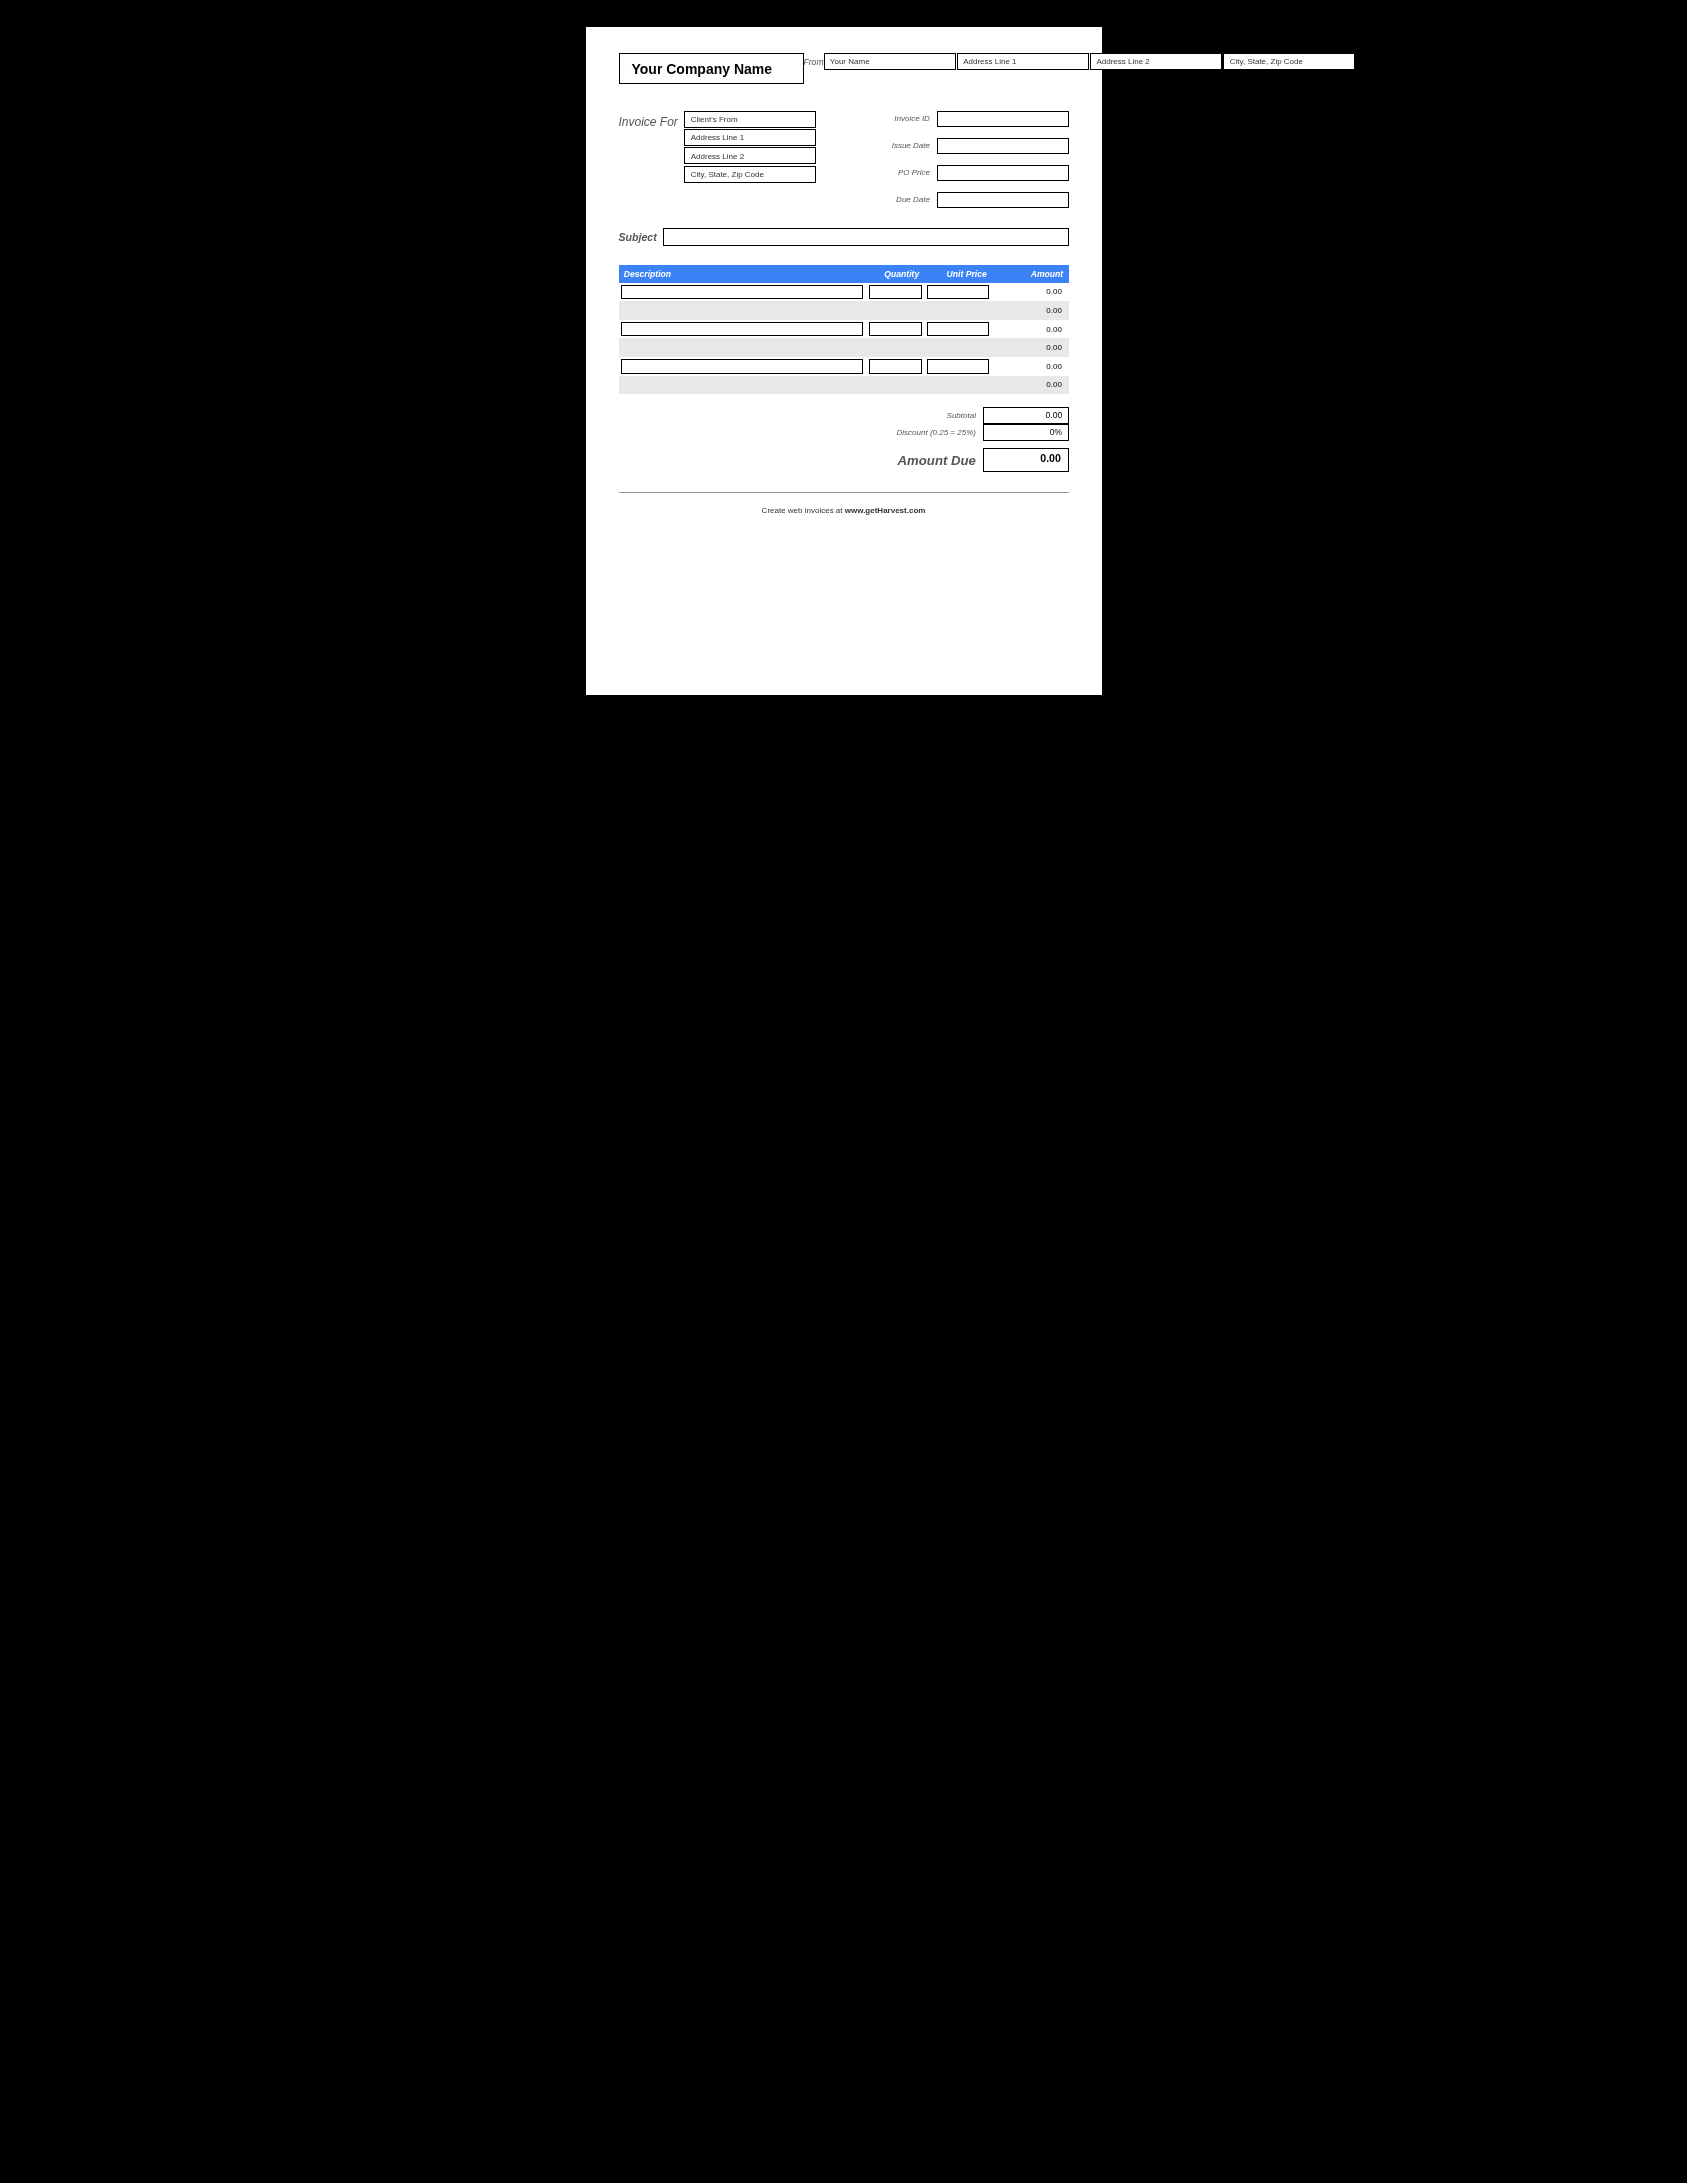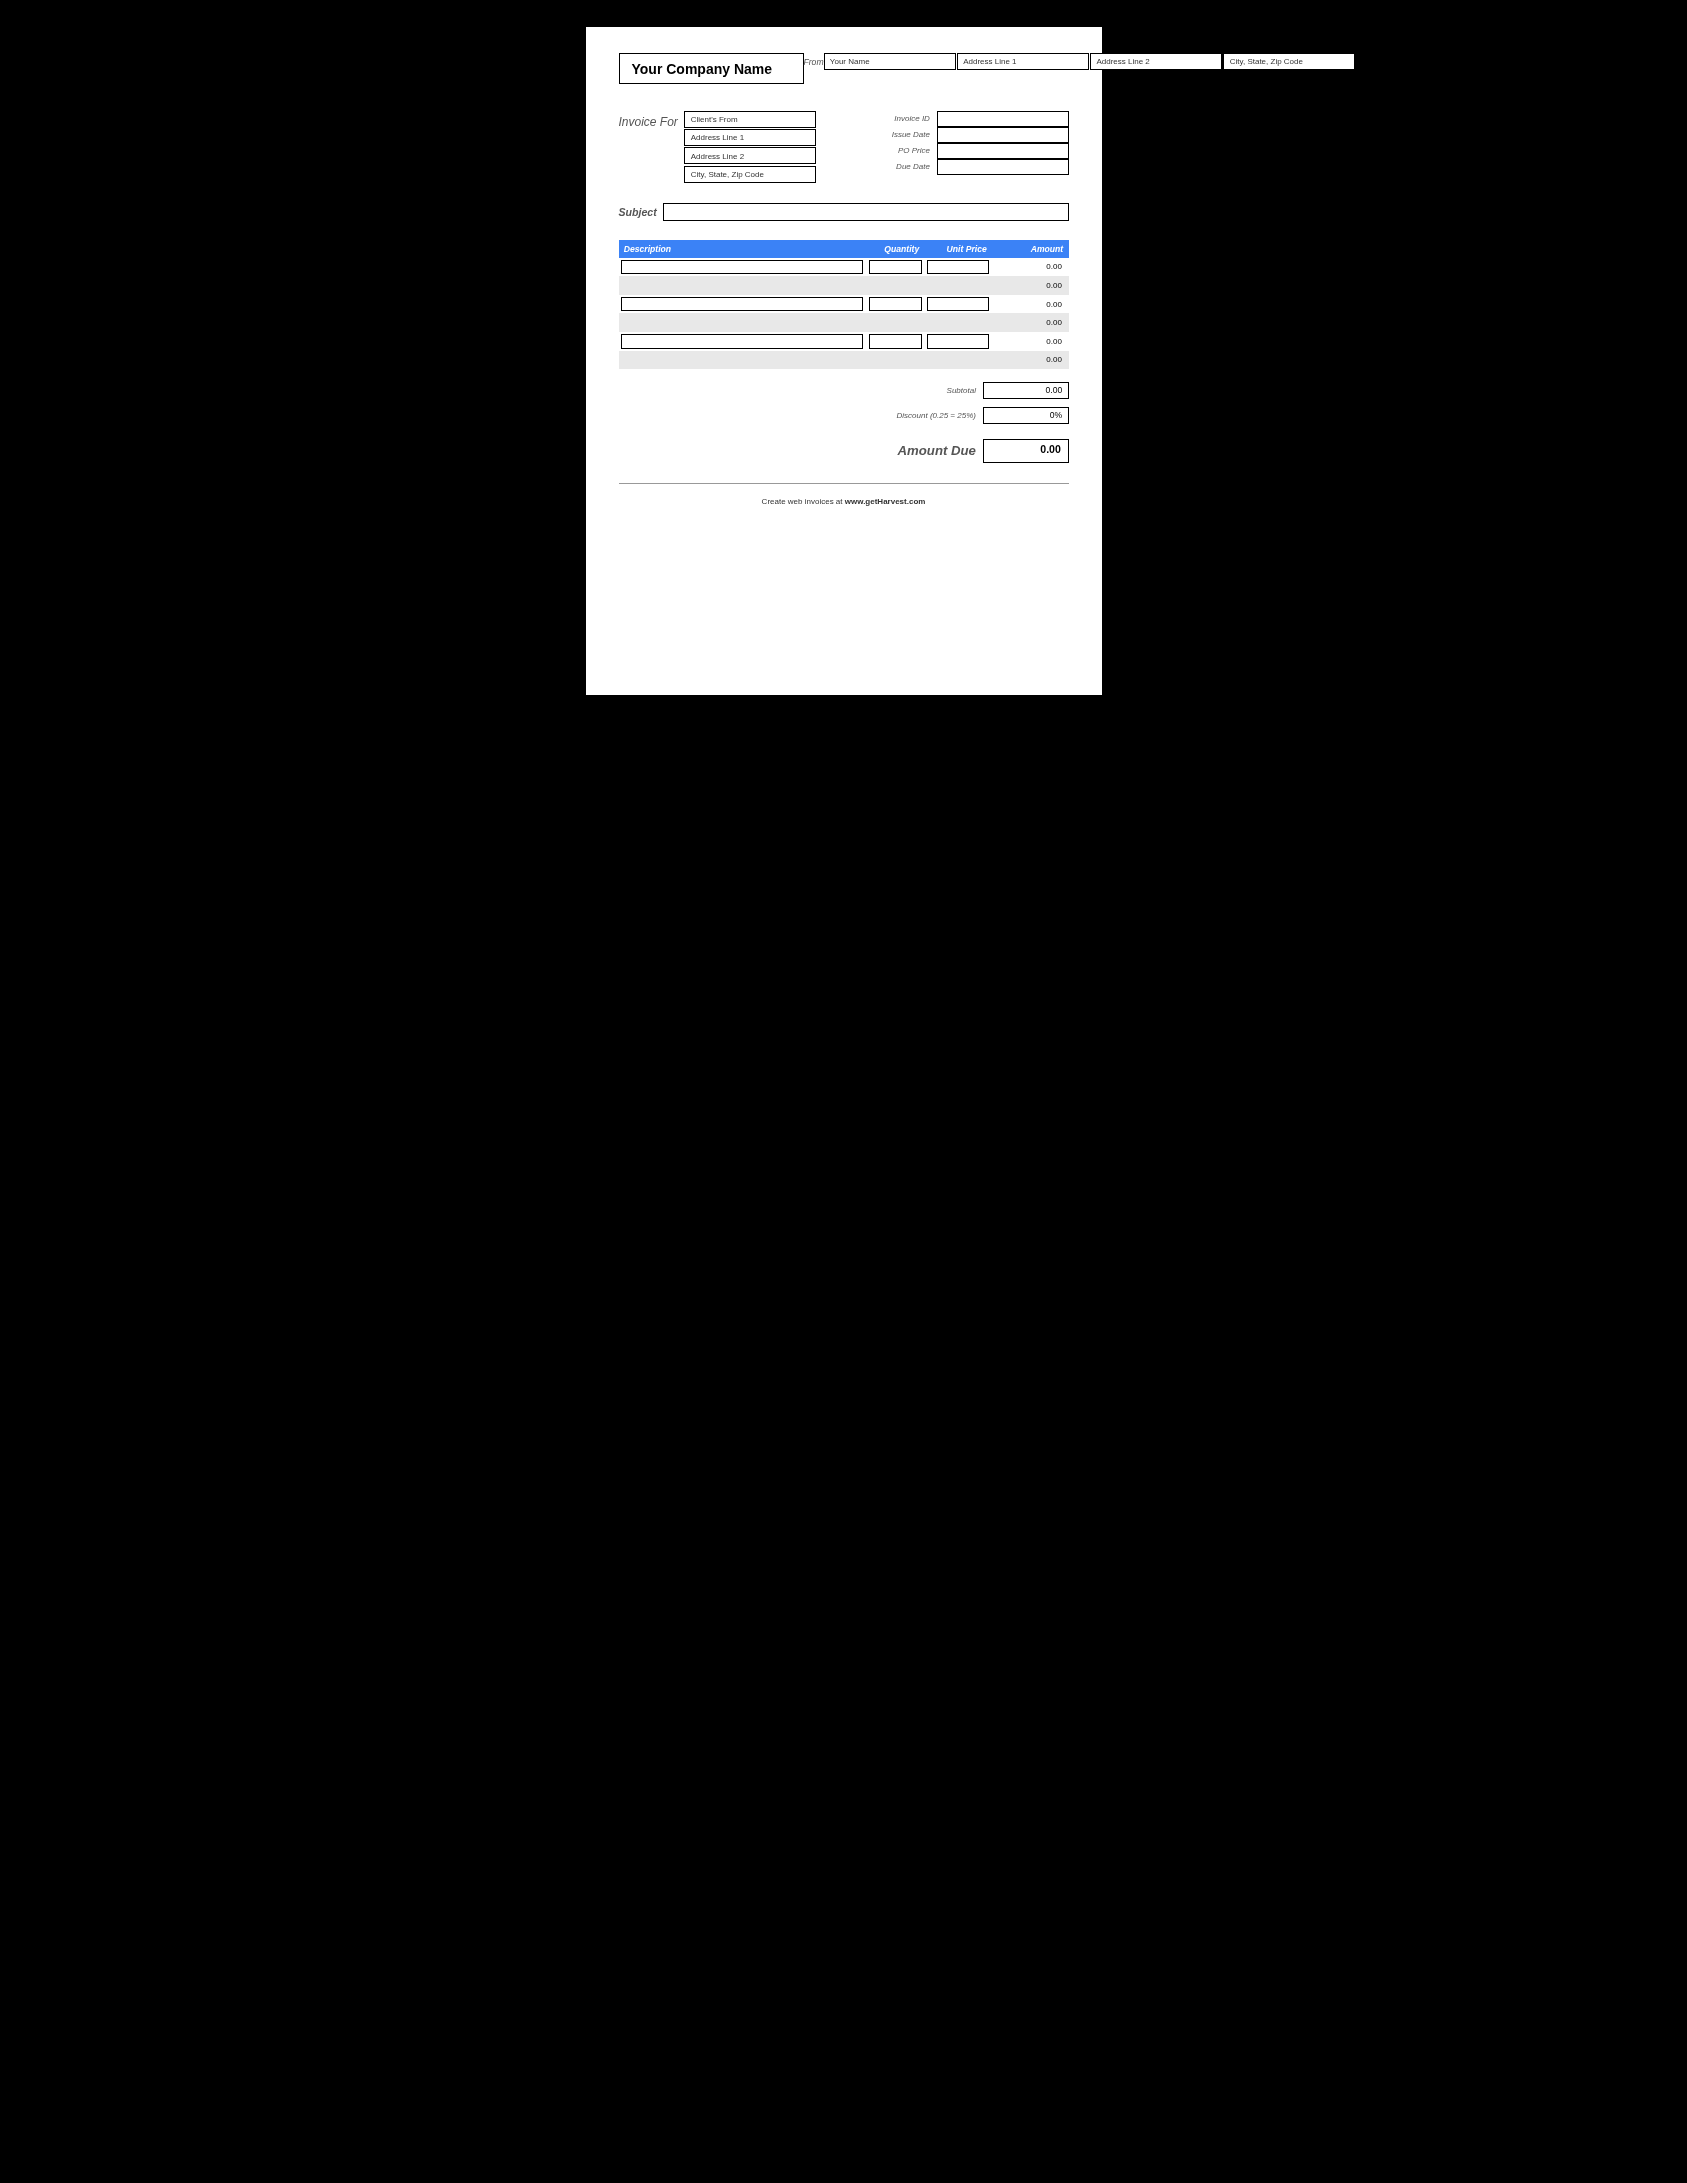--- a/index.html
+++ b/index.html
@@ -92,21 +92,21 @@
 
     .invoice-for-fields {
       display: flex;
       flex-direction: column;
       gap: 1.3px;
     }
 
     .invoice-info-section {
       display: flex;
       flex-direction: column;
-      gap: 0;
+      gap: 11px;
     }
 
     .invoice-info-row {
       display: flex;
       align-items: center;
       gap: 6.6px;
     }
 
     .info-label {
       font-size: 8px;
@@ -217,21 +217,21 @@
       text-align: right;
       padding-right: 4px;
       font-size: 8px;
     }
 
     
     .totals-section {
       display: flex;
       flex-direction: column;
       align-items: flex-end;
-      gap: 8px;
+      gap: 0;
       margin-bottom: 20px;
     }
 
     .total-row {
       display: flex;
       align-items: center;
       gap: 6.6px;
     }
 
     .total-label {

